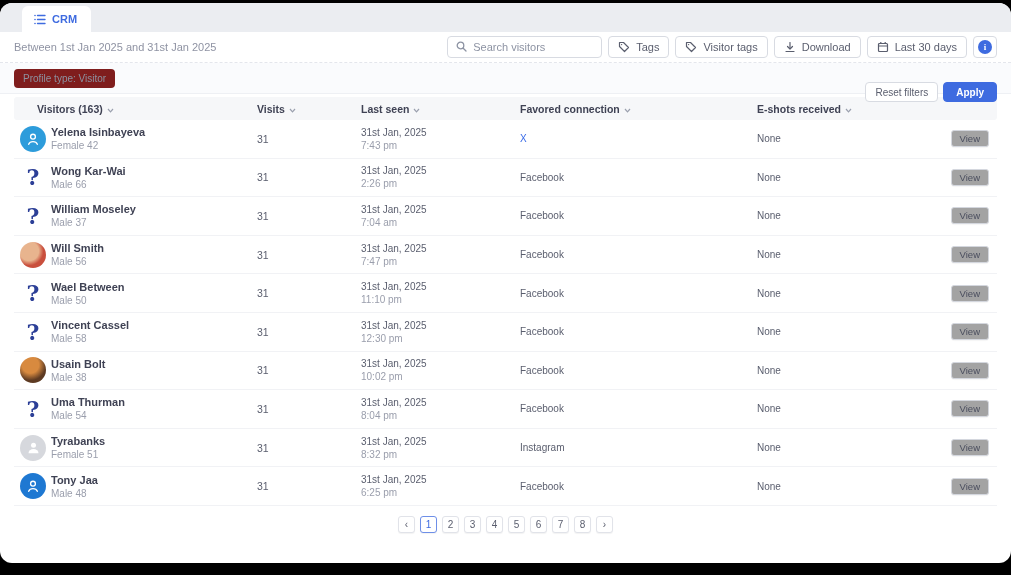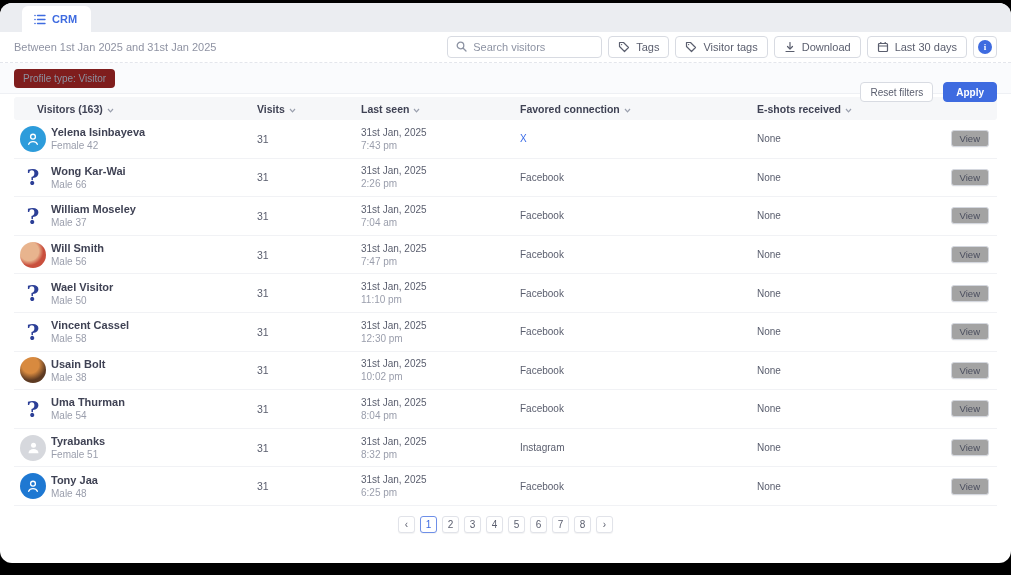--- a/index.html
+++ b/index.html
@@ -20,21 +20,21 @@
   .search input { border:none; outline:none; width:100%; font-size:11px; color:#5a5e6e; font-family:inherit; }
   .search input::placeholder { color:#8d93a3; }
   .btn { display:flex; align-items:center; gap:6px; height:22px; padding:0 9px; background:#fff; border:1px solid #d8dbe2; border-radius:4px; font-size:11px; color:#5a5e6e; cursor:pointer; font-family:inherit; }
   .btn svg { display:block; }
   .info-btn { width:24px; height:22px; display:flex; align-items:center; justify-content:center; border:1px solid #d8dbe2; border-radius:4px; background:#fff; cursor:pointer; }
   .info-dot { width:14px; height:14px; border-radius:50%; background:#3e6be0; color:#fff; font-size:9px; font-weight:700; display:flex; align-items:center; justify-content:center; font-family:"Liberation Serif",serif; }
 
   
   .filterbar { height:31px; background:#fafbfd; border-bottom:1px solid #eef0f4; display:flex; align-items:center; justify-content:space-between; padding:0 14px; }
   .chip { background:#7f1d1d; border-radius:4px; padding:4px 9px; font-size:10px; color:#8d919f; }
-  .filter-actions { display:flex; gap:10px;margin-top:28px; }
+  .filter-actions { display:flex; gap:5px;margin-top:28px; }
   .btn-reset { height:20px; padding:0 9px; background:#fff; border:1px solid #d8dbe2; border-radius:4px; font-size:10px; color:#5a5e6e; cursor:pointer; font-family:inherit; }
   .btn-apply { height:20px; padding:0 12px; background:#3e6be0; border:1px solid #3e6be0; border-radius:4px; font-size:10px; color:#fff; font-weight:700; cursor:pointer; font-family:inherit; }
 
   
   .table { margin:3px 14px 0 14px; }
   .grid { display:grid; grid-template-columns:243px 104px 159px 237px 180px 1fr; align-items:center; }
   .thead { background:#f6f7f9; height:23px; border-radius:3px; }
   .th { font-size:10.5px; font-weight:700; color:#3f4254; display:flex; align-items:center; gap:4px; cursor:pointer; }
   .th:first-child { padding-left:23px; }
   .caret { color:#9aa0ae; }
@@ -257,21 +257,21 @@
           <div class="conn">Facebook</div>
           <div class="eshots">None</div>
           <div class="view-cell">
             <button class="btn-view">View</button>
           </div>
         </div>
         <div class="grid row">
           <div class="cell-name">
             <span class="av av-q" style="color: rgb(44, 63, 151);">?</span>
             <div>
-              <div class="nm">Wael Visitor</div>
+              <div class="nm">Wael Between</div>
               <div class="meta">Male 50</div>
             </div>
           </div>
           <div class="visits">31</div>
           <div>
             <div class="dt">31st Jan, 2025</div>
             <div class="tm">11:10 pm</div>
           </div>
           <div class="conn">Facebook</div>
           <div class="eshots">None</div>

